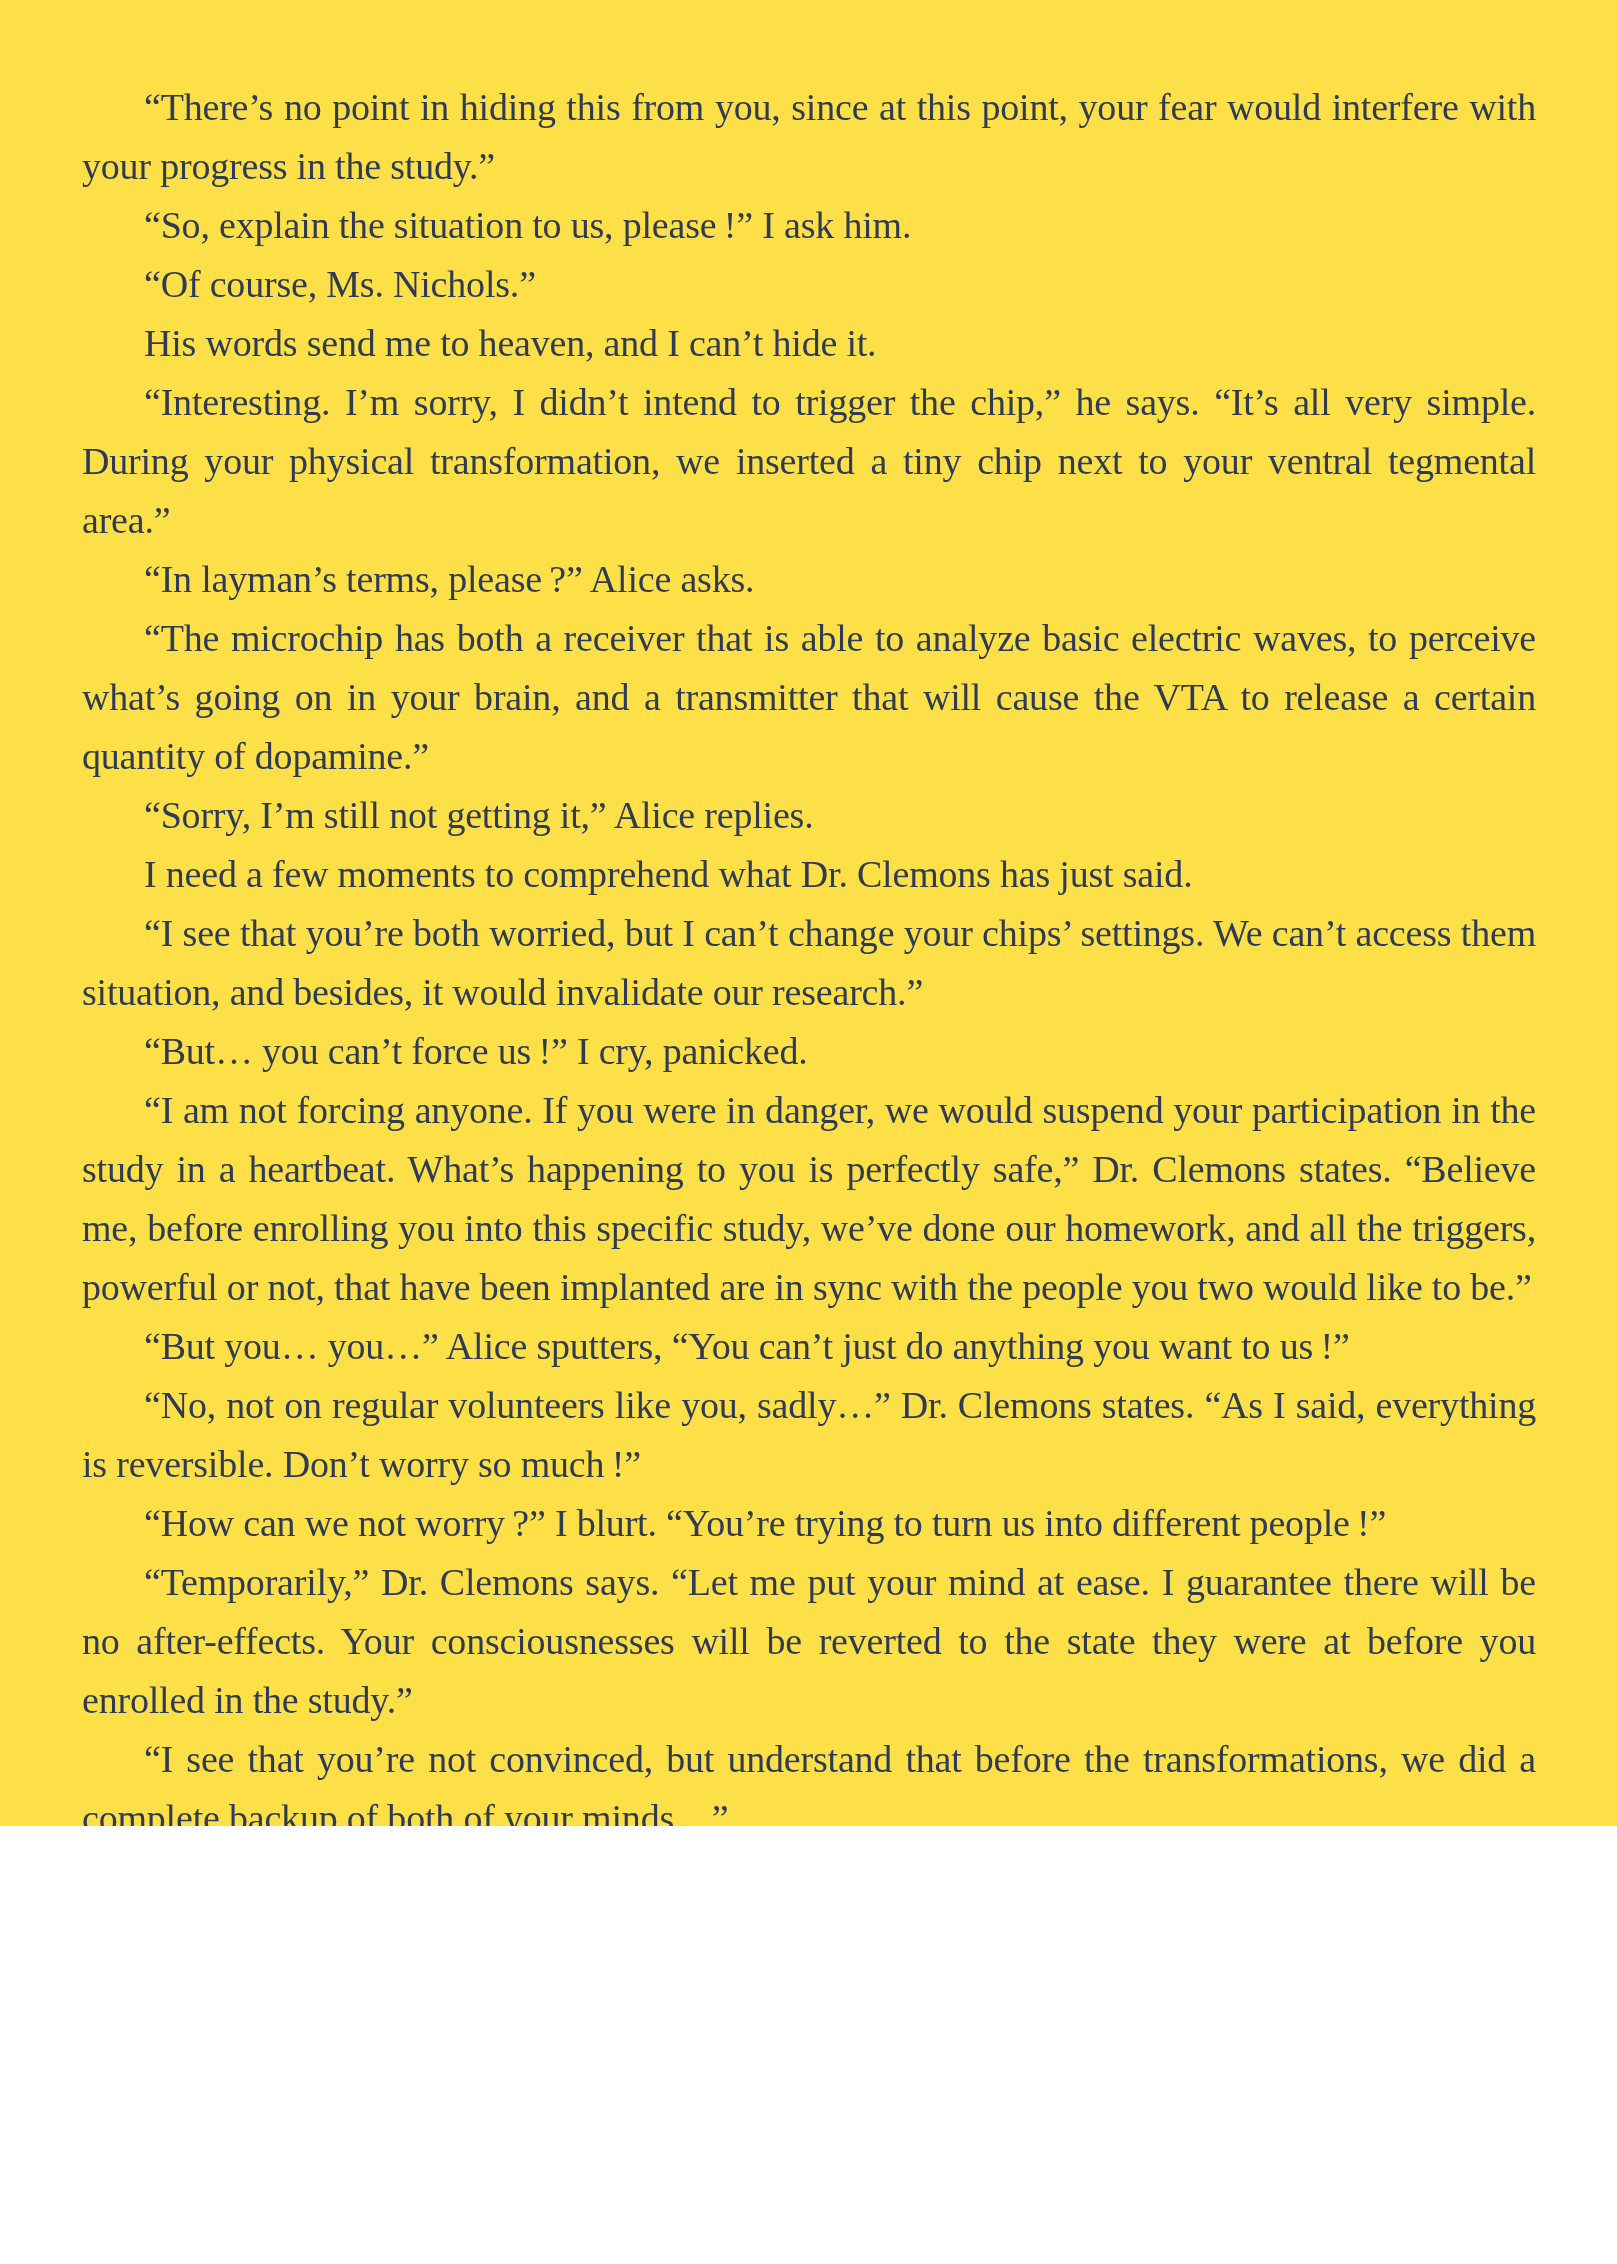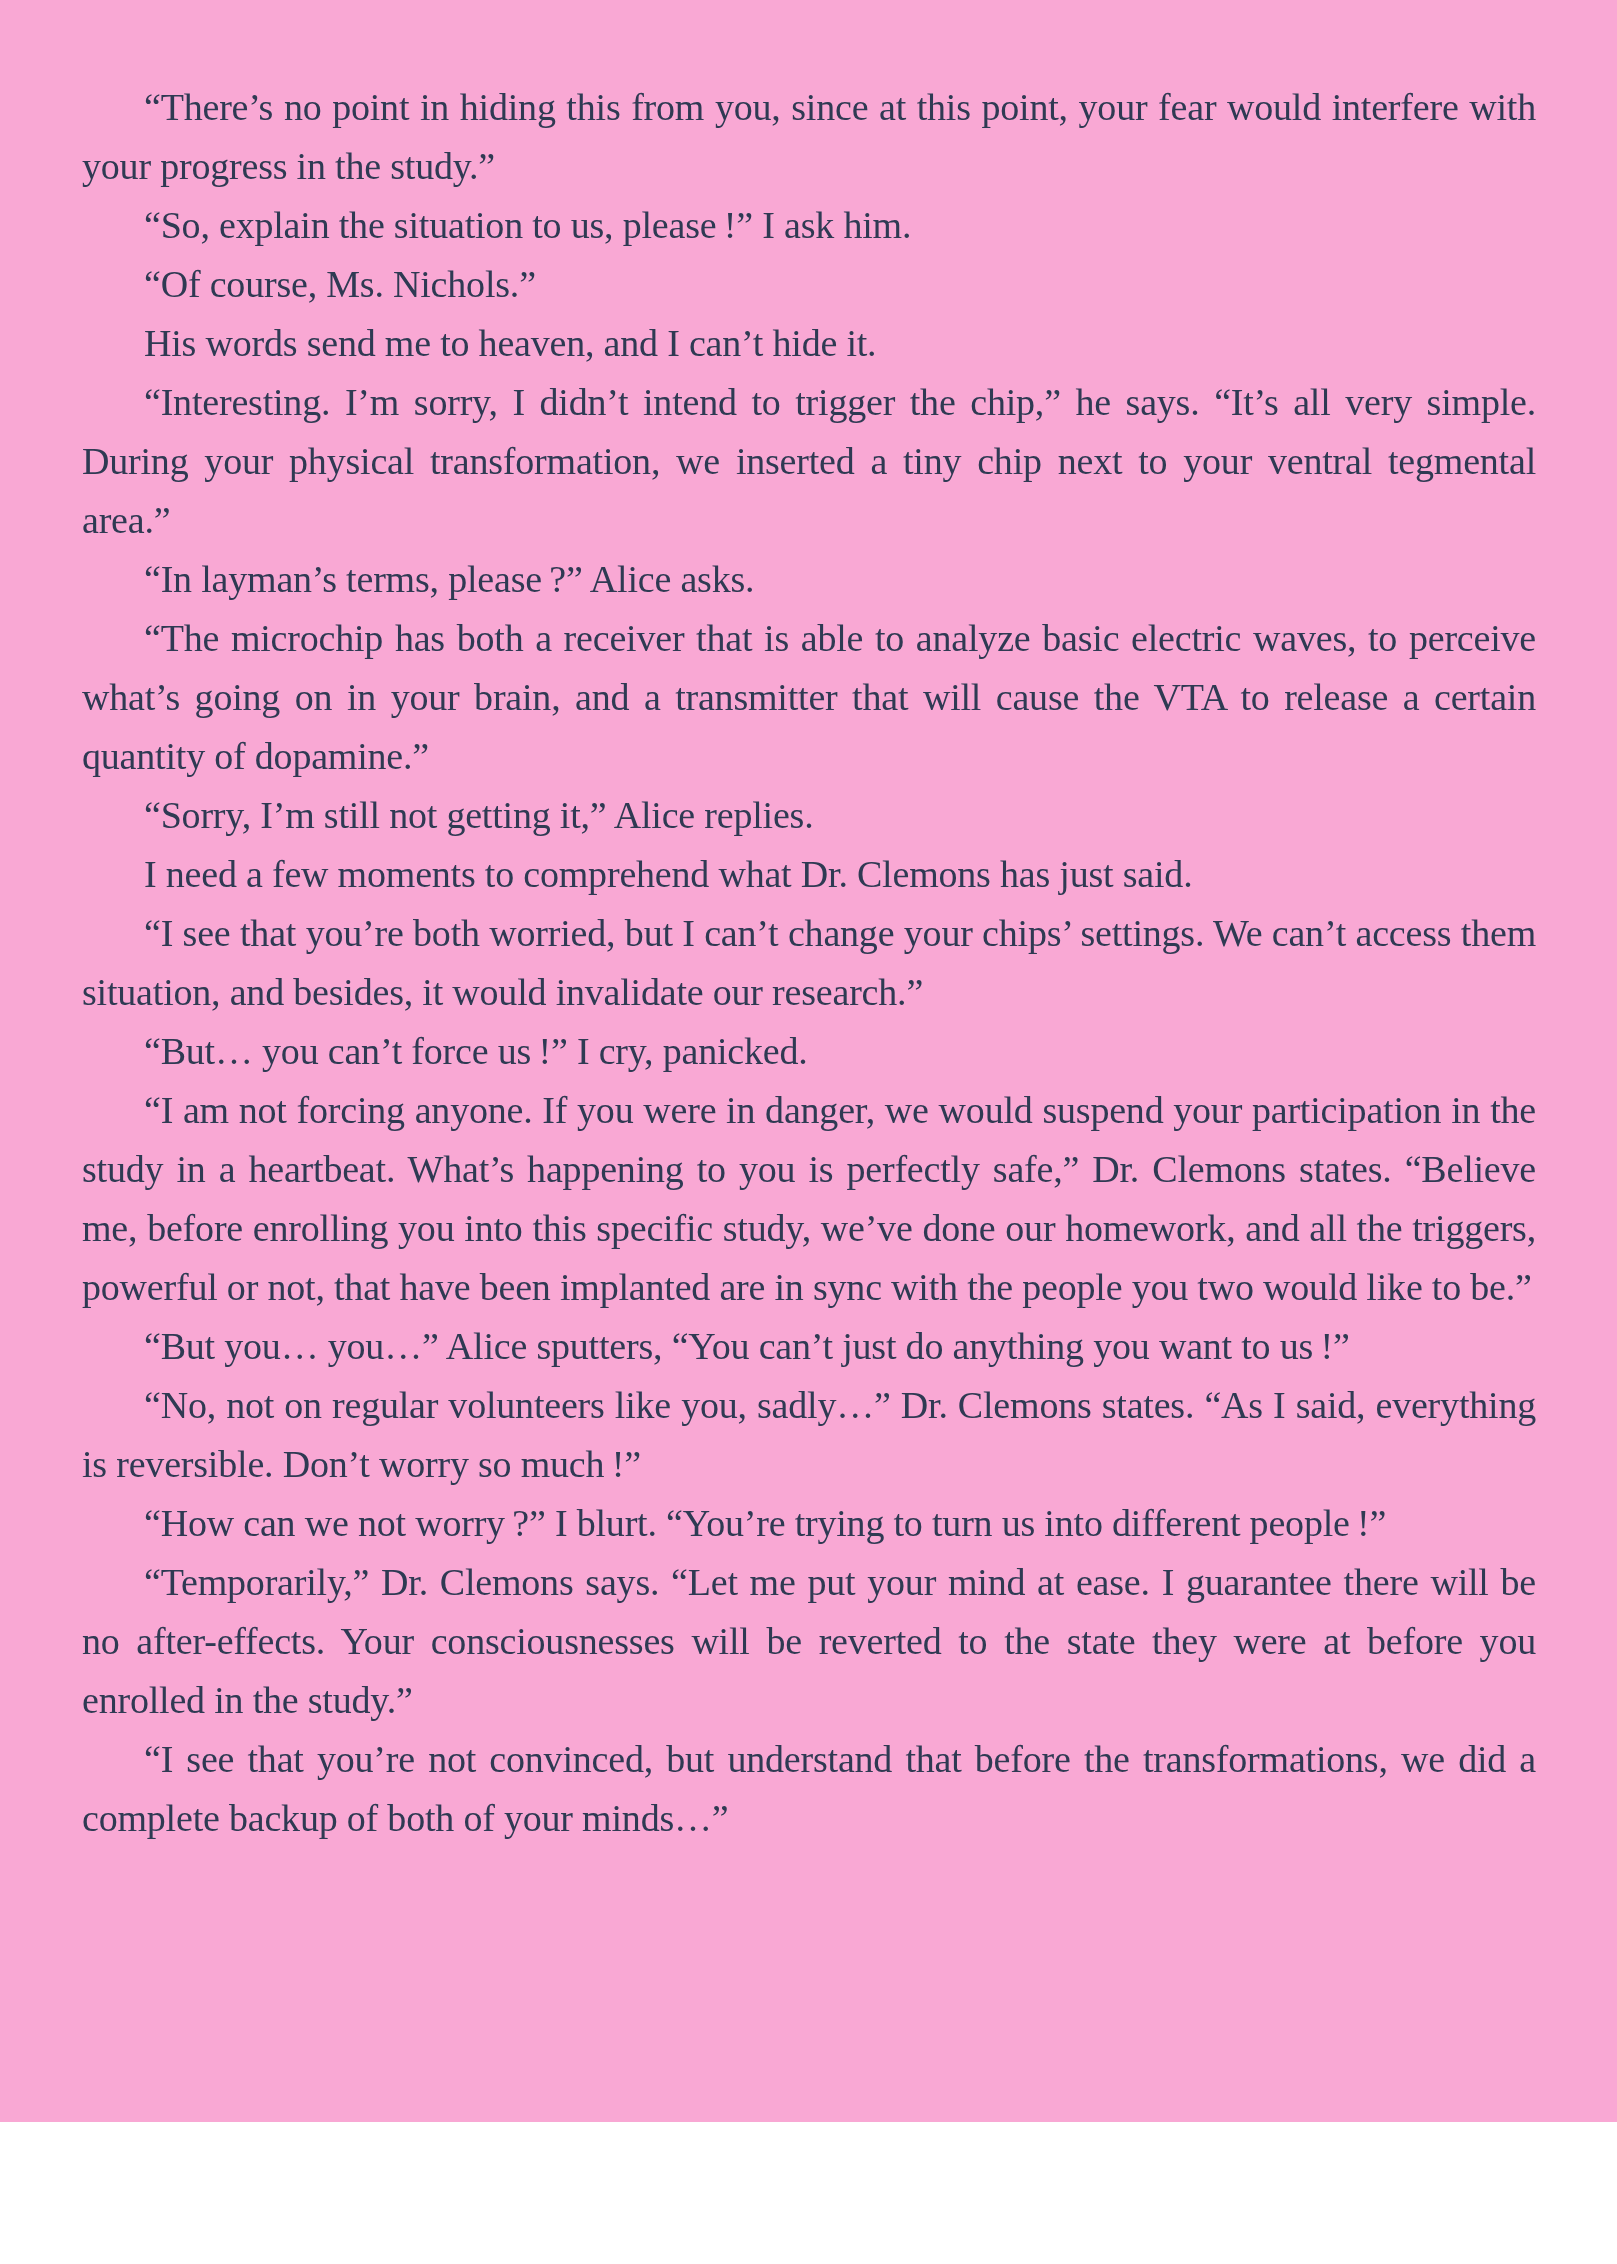--- a/index.html
+++ b/index.html
@@ -1,20 +1,20 @@
 <!DOCTYPE html>
 <html><head>
 <meta charset="utf-8">
 <style>
   html, body { margin: 0; padding: 0; background: #ffffff; }
   .page {
     position: relative;
     width: 1618px;
-    height: 2122px;
-    background: #f9a8d4;
+    height: 1826px;
+    background: #fde047;
     overflow: hidden;
     font-family: "Liberation Serif", serif;
   }
   .body-text {
     position: absolute;
     left: 82px;
     right: 82px;
     top: 78px;
     height: 2067px;
     overflow: hidden;

